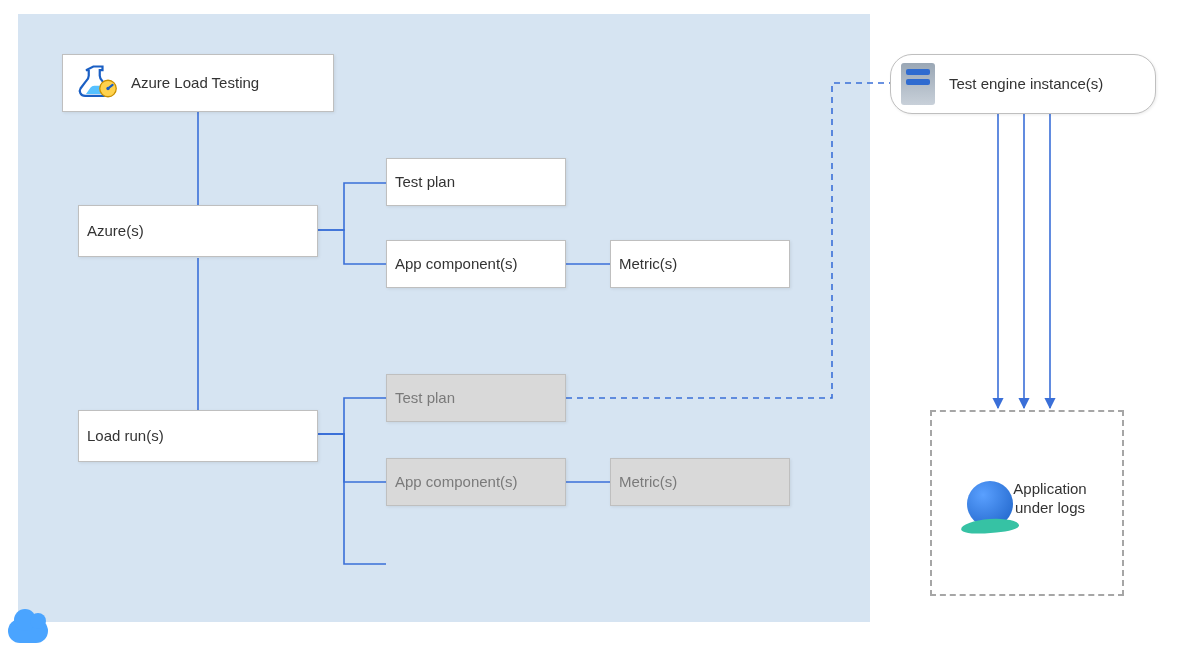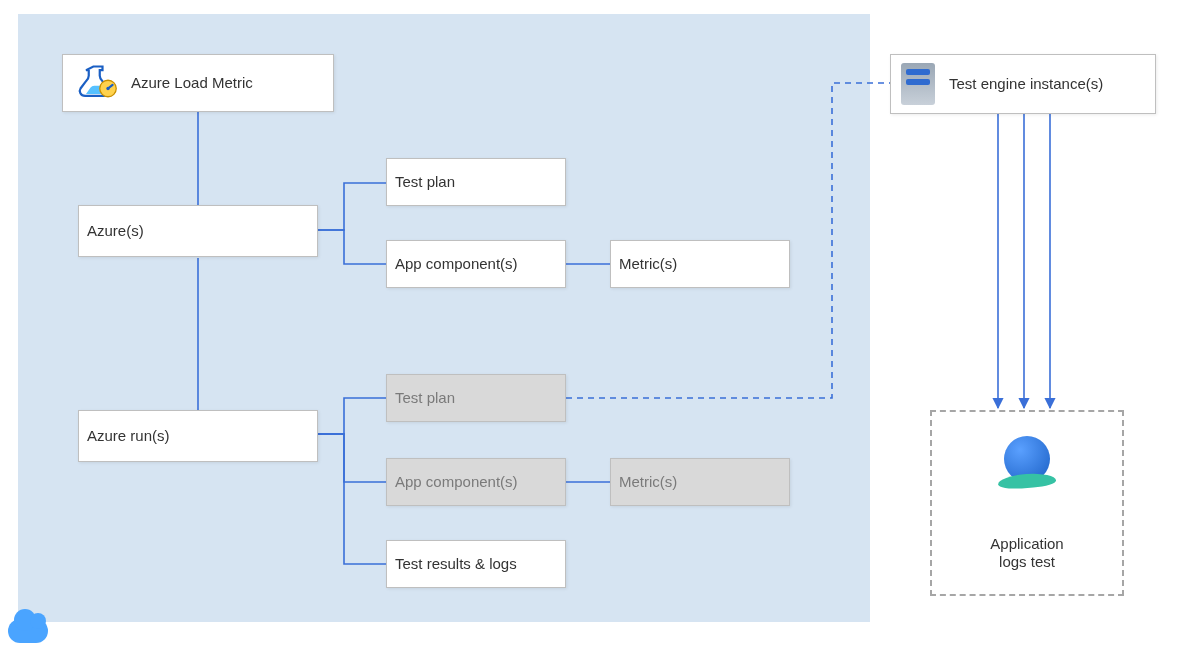--- a/index.html
+++ b/index.html
@@ -97,23 +97,22 @@
     border-radius:50%;
   }
   .cloud-icon::before{ width:22px;height:22px;left:6px;top:-10px; }
   .cloud-icon::after{ width:16px;height:16px;left:22px;top:-6px; }
 
   .appbox {
     position: absolute;
     border: 2px dashed #a6a6a6;
     background: transparent;
     display: flex;
-    flex-direction: column;
     align-items: center;
-    justify-content: space-between;
+    justify-content: center;
     padding-bottom: 22px;
     box-sizing: border-box;
   }
   .appbox .label {
     margin-top: 14px;
     text-align: center;
     font-size: 15px;
     color: #333;
     line-height: 1.25;
   }
@@ -160,29 +159,29 @@
   </svg>
 
   <div class="box" style="left:62px; top:54px; width:272px; height:58px; justify-content:flex-start; gap:12px; padding-left:12px;">
     <svg class="alt-icon" viewBox="0 0 48 48">
       <path d="M20 6 h10 v4 h-3 v6 c0 2 1 4 3 6 l6 8 c2 3 0 8 -5 8 h-20 c-5 0 -7 -5 -5 -8 l6 -8 c2 -2 3 -4 3 -6 v-6 h-3 z" fill="none" stroke="#1a5fc4" stroke-width="2.4"></path>
       <path d="M12 36 h24 l-5 -7 c-1 -1 -2 -2 -4 -2 h-6 c-2 0 -3 1 -4 2 z" fill="#56c1ff"></path>
       <circle cx="36" cy="30" r="9" fill="#ffd24d" stroke="#c98f00" stroke-width="1.4"></circle>
       <path d="M36 30 l5 -4" stroke="#1a5fc4" stroke-width="2.4" stroke-linecap="round"></path>
       <circle cx="36" cy="30" r="1.8" fill="#1a5fc4"></circle>
     </svg>
-    <span class="label">Azure Load Metric</span>
+    <span class="label">Azure Load Testing</span>
   </div>
 
   <div class="box" style="left:78px; top:205px; width:240px; height:52px;">
     <span class="label">Azure(s)</span>
   </div>
 
   <div class="box" style="left:78px; top:410px; width:240px; height:52px;">
-    <span class="label">Azure run(s)</span>
+    <span class="label">Load run(s)</span>
   </div>
 
   <div class="box" style="left:386px; top:158px; width:180px; height:48px;">
     <span class="label">Test plan</span>
   </div>
 
   <div class="box" style="left:386px; top:240px; width:180px; height:48px;">
     <span class="label">App component(s)</span>
   </div>
 
@@ -195,32 +194,29 @@
   </div>
 
   <div class="box grey" style="left:386px; top:458px; width:180px; height:48px;">
     <span class="label">App component(s)</span>
   </div>
 
   <div class="box grey" style="left:610px; top:458px; width:180px; height:48px;">
     <span class="label">Metric(s)</span>
   </div>
 
-  <div class="box" style="left:386px; top:540px; width:180px; height:48px;">
-    <span class="label">Test results &amp; logs</span>
-  </div>
-
-  <div class="box narrowpad" style="left:890px; top:54px; width:266px; height:60px; justify-content:flex-start; gap:14px;">
+
+  <div class="box narrowpad" style="left:890px; top:54px; width:266px; height:60px; justify-content:flex-start; gap:14px;border-radius:22px;">
     <div class="server-icon"></div>
     <span class="label">Test engine instance(s)</span>
   </div>
 
   <div class="appbox" style="left:930px; top:410px; width:194px; height:186px;">
     <div class="globe-icon" style="margin-top:24px;"></div>
     <div class="label">
       <span>Application</span><br>
-      <span>logs test</span>
+      <span>under logs</span>
     </div>
   </div>
 
   <div class="cloud-icon"></div>
 
 </div>
 
 </body></html>

